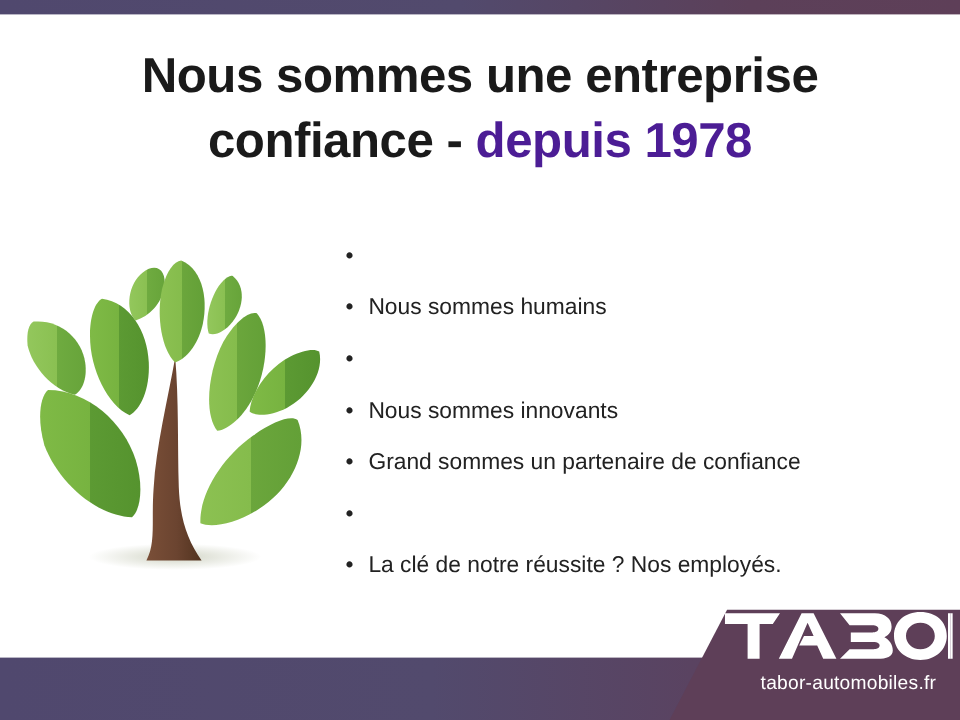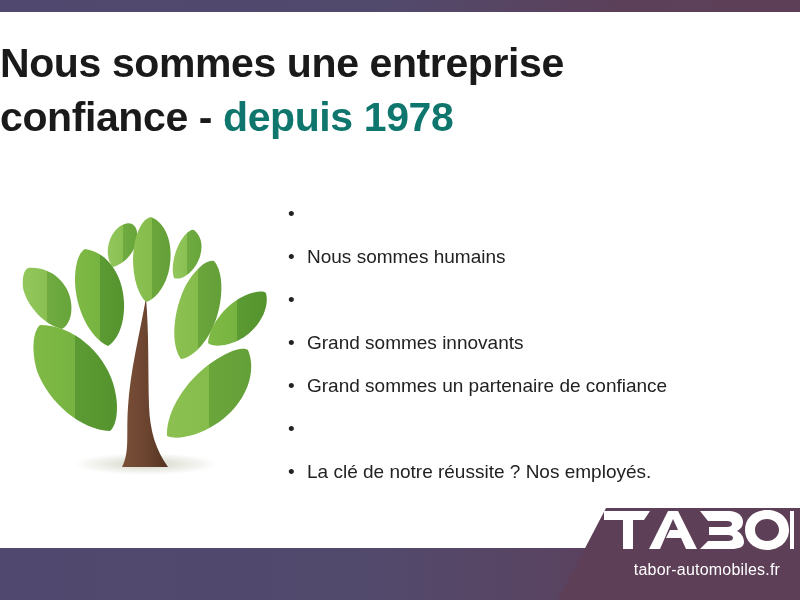--- a/index.html
+++ b/index.html
@@ -73,30 +73,30 @@
     font-family: "Liberation Sans", sans-serif;
     white-space: nowrap;
   }
 
   
   .heading {
     position: absolute;
     left: 0;
     top: 36px;
     width: 800px;
-    text-align: left;
+    text-align: center;
     font-size: 41px;
     font-weight: bold;
     line-height: 1.32;
     color: #1a1a1a;
     letter-spacing: -0.4px;
     font-family: "Liberation Sans", sans-serif;
   }
   .heading .accent {
-    color: #0f766e;
+    color: #4c1d95;
   }
 
   
   .bullets {
     position: absolute;
     left: 286px;
     top: 192px;
     width: 500px;
     margin: 0;
     padding: 0;
@@ -218,21 +218,21 @@
     </li>
     <li>
       <span class="dot">•</span>
       <span>Nous sommes humains</span>
     </li>
     <li>
       <span class="dot">•</span>
     </li>
     <li>
       <span class="dot">•</span>
-      <span>Grand sommes innovants</span>
+      <span>Nous sommes innovants</span>
     </li>
     <li>
       <span class="dot">•</span>
       <span>Grand sommes un partenaire de confiance</span>
     </li>
     <li>
       <span class="dot">•</span>
     </li>
     <li>
       <span class="dot">•</span>

